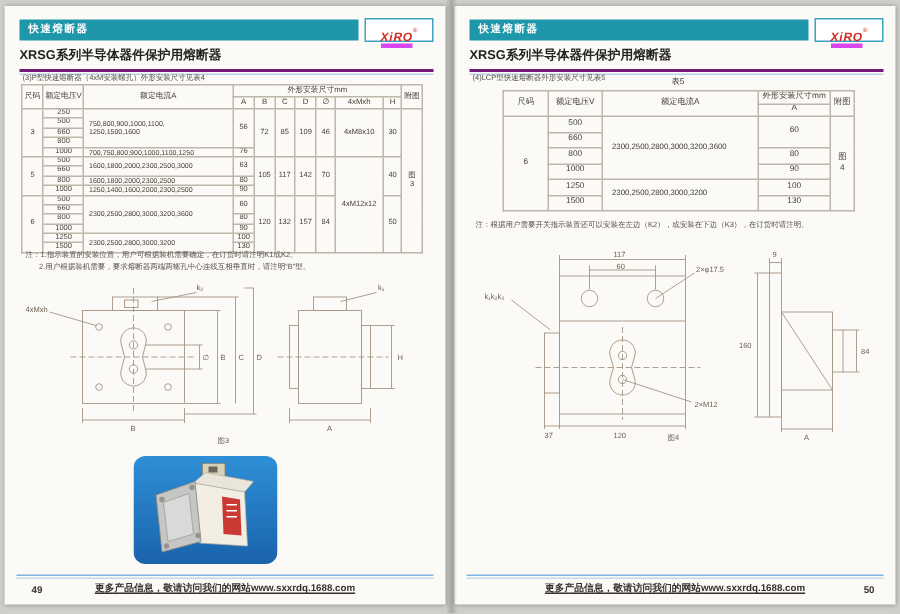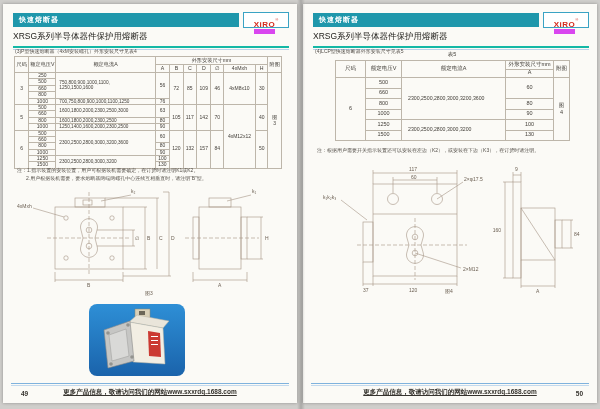--- a/index.html
+++ b/index.html
@@ -17,24 +17,24 @@
   .page.pl { left: 3px; }
   .page.pr { left: 303px; }
   .gutter { position:absolute; left:297px; top:0; width:8px; height:100%;
     background: linear-gradient(90deg, rgba(0,0,0,0), rgba(0,0,0,.18), rgba(0,0,0,0)); z-index:5;}
   
   .hbar { position:absolute; top:9px; left:10px; width:226px; height:14px;
     background:#1f97ab; color:#fff; font-size:7px; font-weight:bold;
     line-height:14px; padding-left:6px; letter-spacing:1px;}
   .logo { position:absolute; top:8px; right:8px; width:46px; height:16px;
     background:#fff; border:1px solid #3aa3c4; text-align:center; line-height:14px;}
-  .logo b { color:#d42b1e; font-size:8px; border-bottom:5px solid #d946ef; letter-spacing:.5px;}
+  .logo b { color:#d42b1e; font-style:italic; font-size:8px; border-bottom:3px solid #d946ef; letter-spacing:.5px;}
   .logo sup { color:#d42b1e; font-size:4px; }
   .title { position:absolute; top:27px; left:10px; right:8px; font-size:8.5px;
-    font-weight:normal; color:#25231f; padding-bottom:3px; border-bottom:2px solid #14b8a6;}
+    font-weight:bold; color:#25231f; padding-bottom:3px; border-bottom:2px solid #701a75;}
   .title::after { content:""; position:absolute; left:0; right:0; bottom:-4px; border-bottom:1px solid #b9d3ea;}
   .tnote { position:absolute; left:12px; font-size:5px; color:#55504a; }
   
   table { border-collapse:collapse; table-layout:fixed; position:absolute; background:#fbfaf6;}
   td, th { border:1px solid #bdb6aa; font-weight:normal; padding:0;
     font-size:5px; line-height:1.08; text-align:center; color:#45413b; overflow:hidden;}
   .lt { top:52px; left:11px; width:268px; }
   .lt td { height:5.6px; }
   .lt th { height:8px; font-size:5.2px;}
   .cur { text-align:left !important; padding-left:3px !important; font-size:4.7px !important;}

